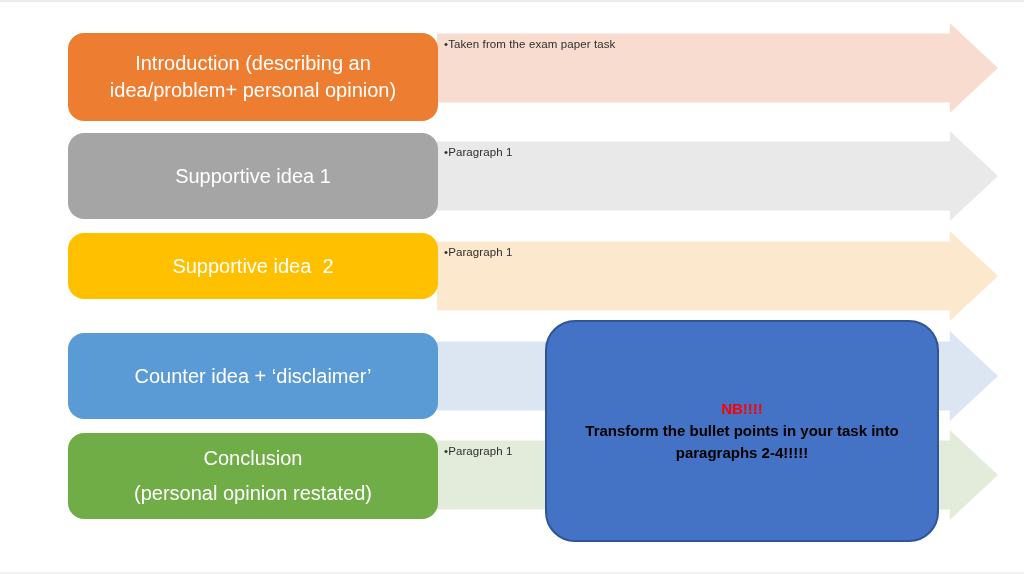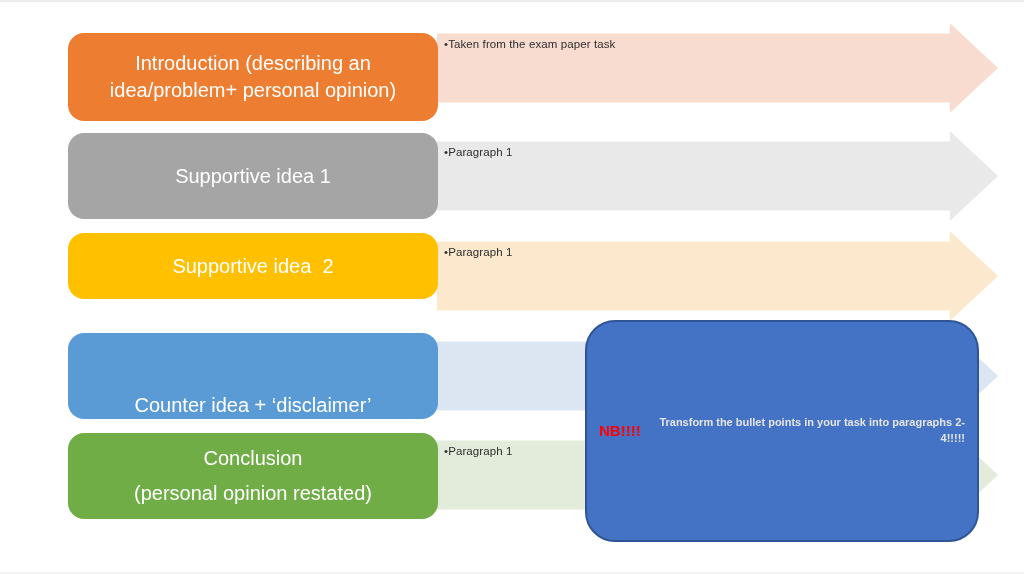--- a/index.html
+++ b/index.html
@@ -47,49 +47,48 @@
     text-align:center;
     color:#ffffff;
     font-size:20px;
     line-height:1.35;
     padding:0 16px;
     box-sizing:border-box;
   }
   .box-0{top:31px;height:88px;}
   .box-1{top:131px;height:86px;}
   .box-2{top:231px;height:66px;}
-  .box-3{top:331px;height:86px;justify-content:flex-end;}
+  .box-3{top:331px;height:86px;}
   .box-4{top:431px;height:86px;gap:9px;}
   .box-label{white-space:pre-wrap;}
   
   .callout{
     position:absolute;
     left:545px;top:318px;
     width:394px;height:222px;
     border-radius:30px;
     border:2px solid transparent;
     display:flex;
-    flex-direction:row;
+    flex-direction:column;
     align-items:center;
     justify-content:center;
-    text-align:right;
+    text-align:center;
     box-sizing:border-box;
     padding:0 12px;
-    margin-left:40px;
   }
   .callout-heading{
     font-weight:bold;
     font-size:15px;
     line-height:1.45;
   }
   .callout-body{
     font-weight:bold;
-    font-size:11px;
+    font-size:15px;
     line-height:1.45;
-    color:#e5e5e5;
+    color:#000000;
     max-width:372px;
   }
 </style>
 </head>
 <body>
 
 <div class="slide">
 
   <div class="arrow arrow-0" style="background-color: rgb(249, 220, 208);">
     <span class="bullet">•Taken from the exam paper task</span>

